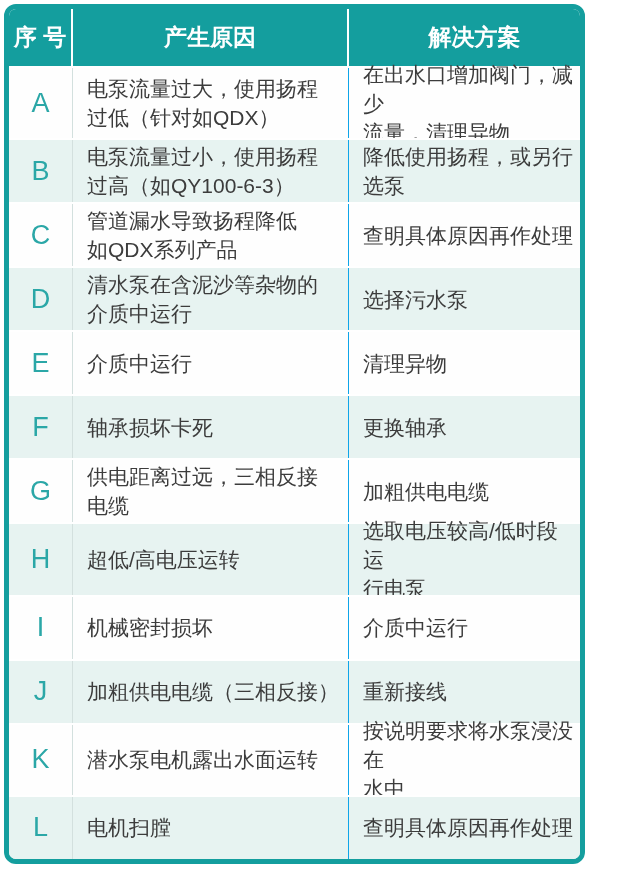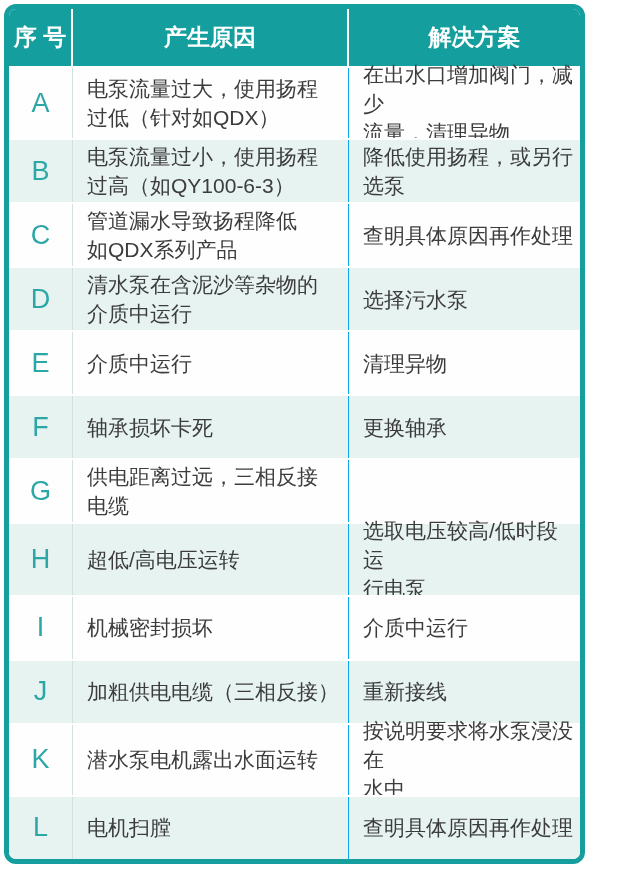--- a/index.html
+++ b/index.html
@@ -126,20 +126,21 @@
   <div class="row alt">
     <div class="cell c-id">F</div>
     <div class="cell c-cause">轴承损坏卡死</div>
     <div class="cell c-sol">更换轴承</div>
   </div>
 
   <div class="row">
     <div class="cell c-id">G</div>
     <div class="cell c-cause">供电距离过远，三相反接
 电缆</div>
+    <div class="cell c-sol">加粗供电电缆</div>
   </div>
 
   <div class="row alt">
     <div class="cell c-id">H</div>
     <div class="cell c-cause">超低/高电压运转</div>
     <div class="cell c-sol">选取电压较高/低时段运
 行电泵</div>
   </div>
 
   <div class="row">

